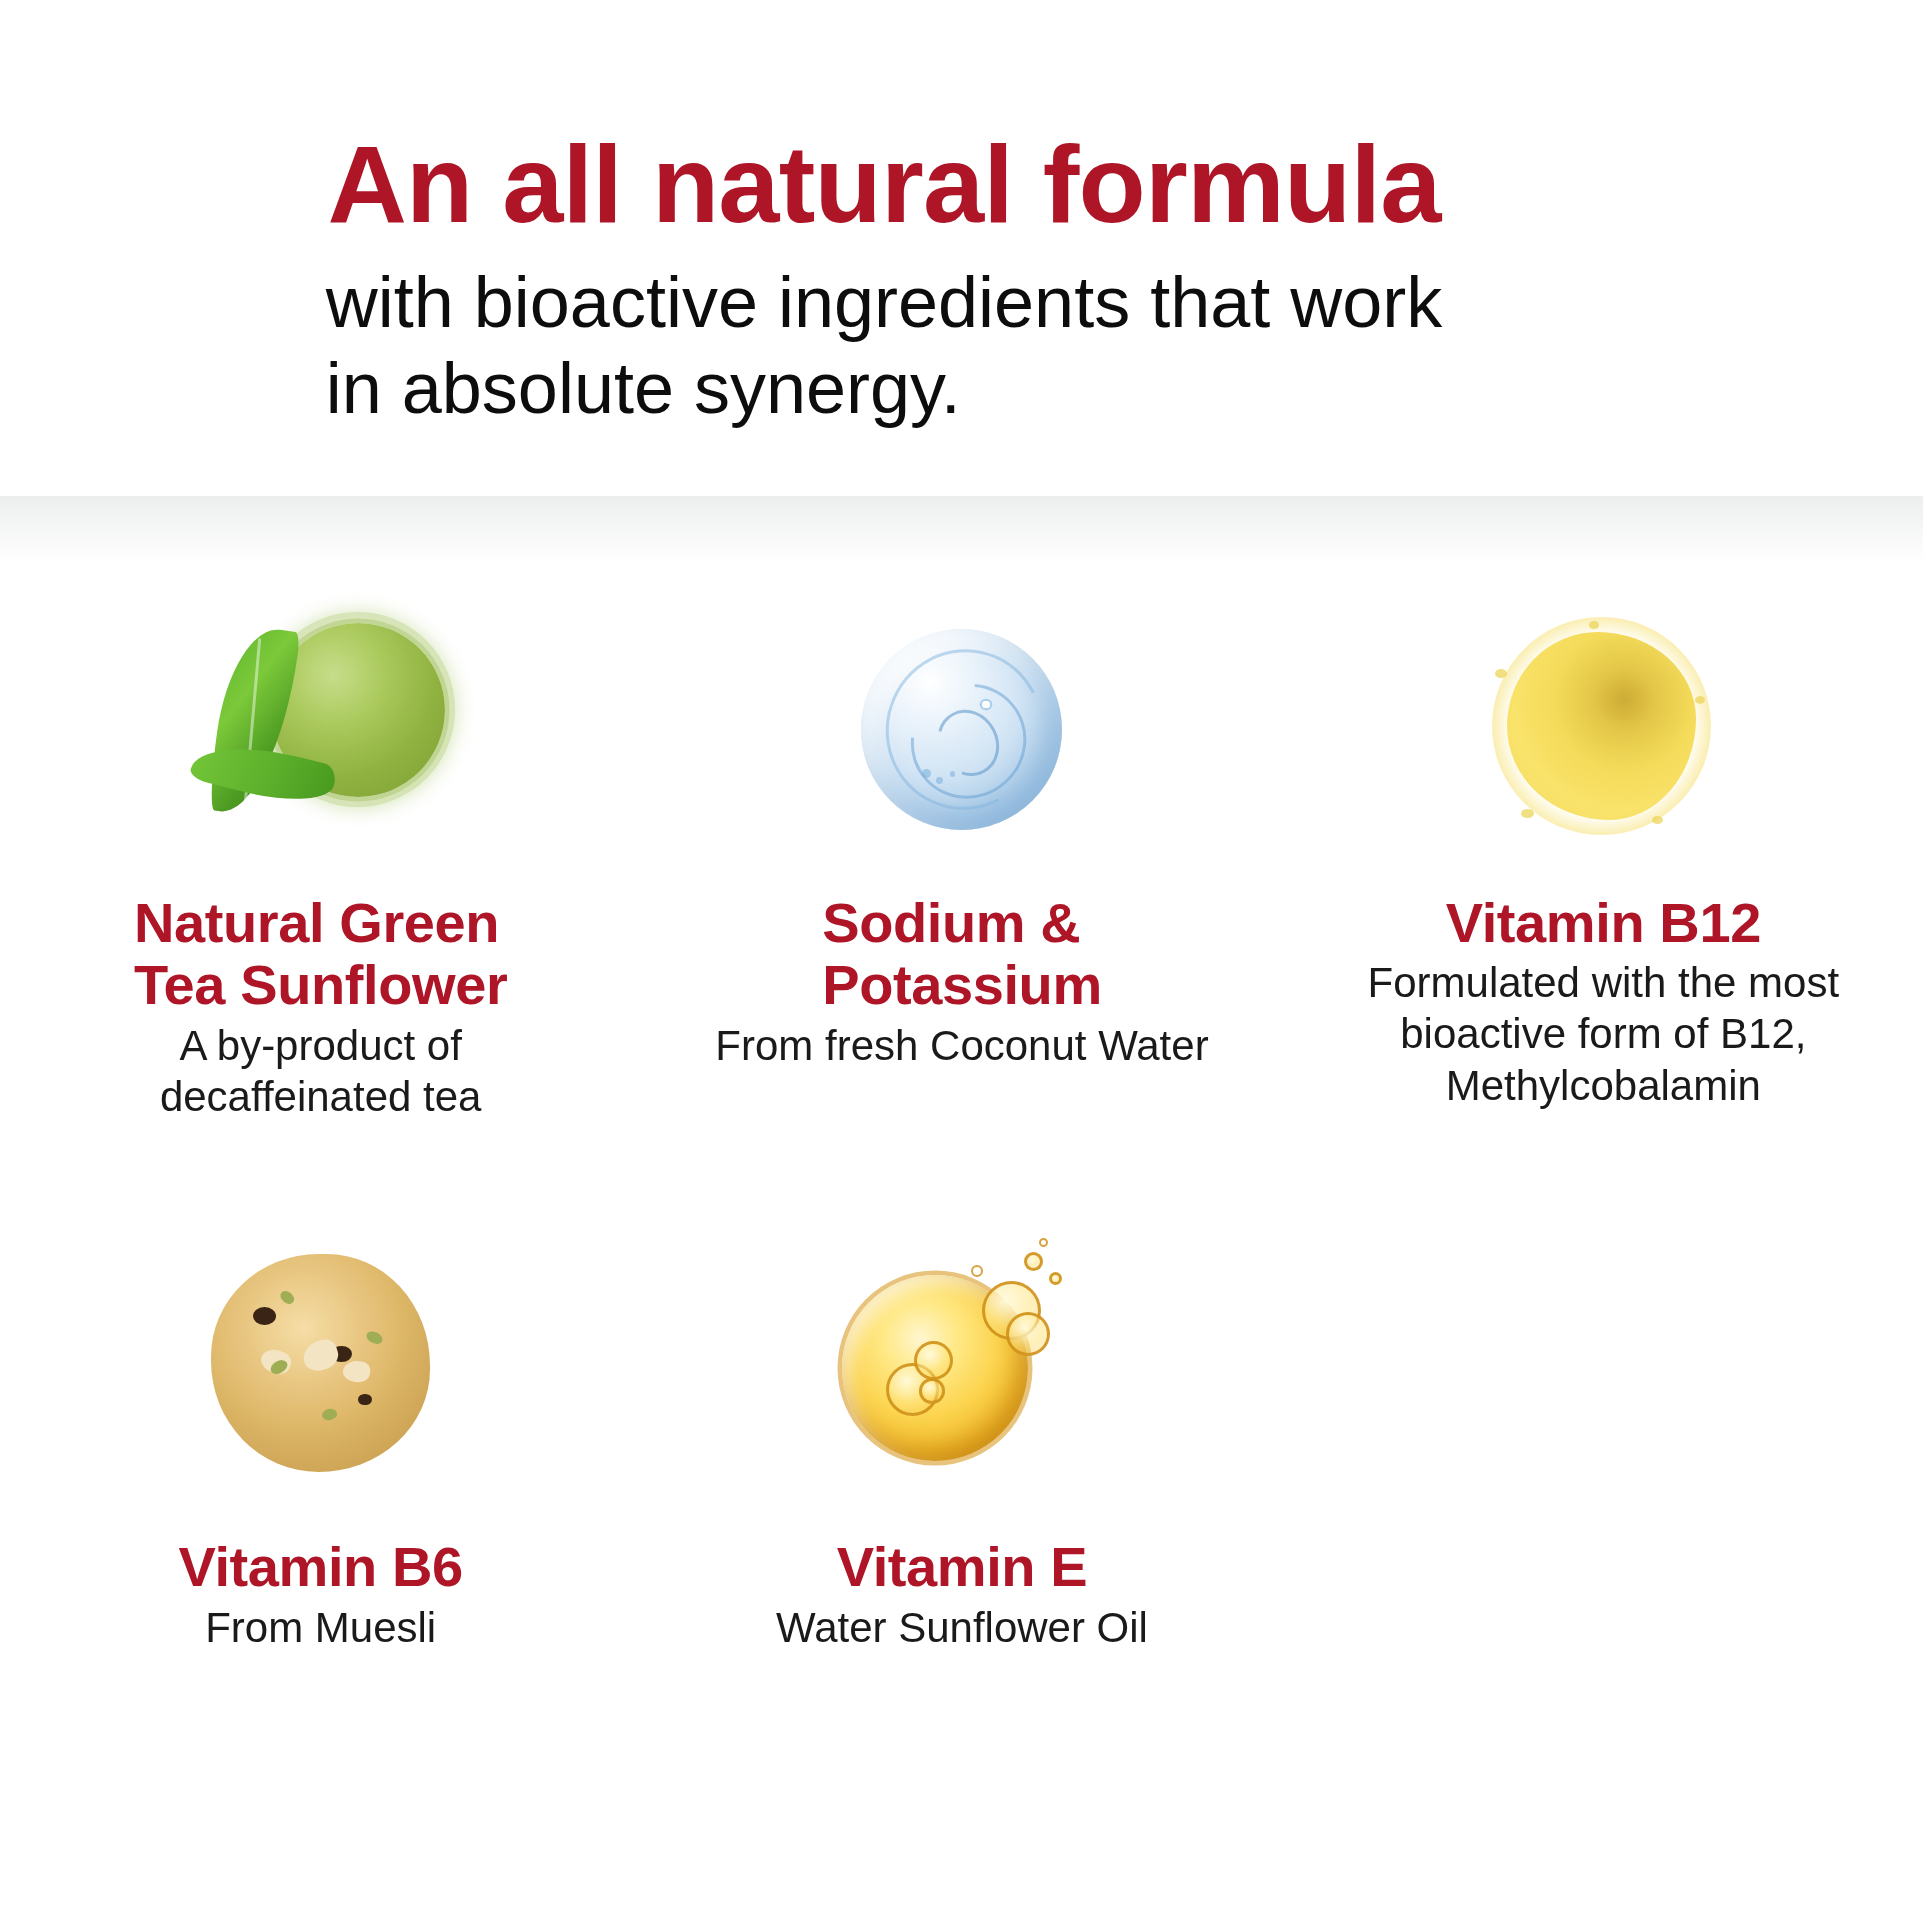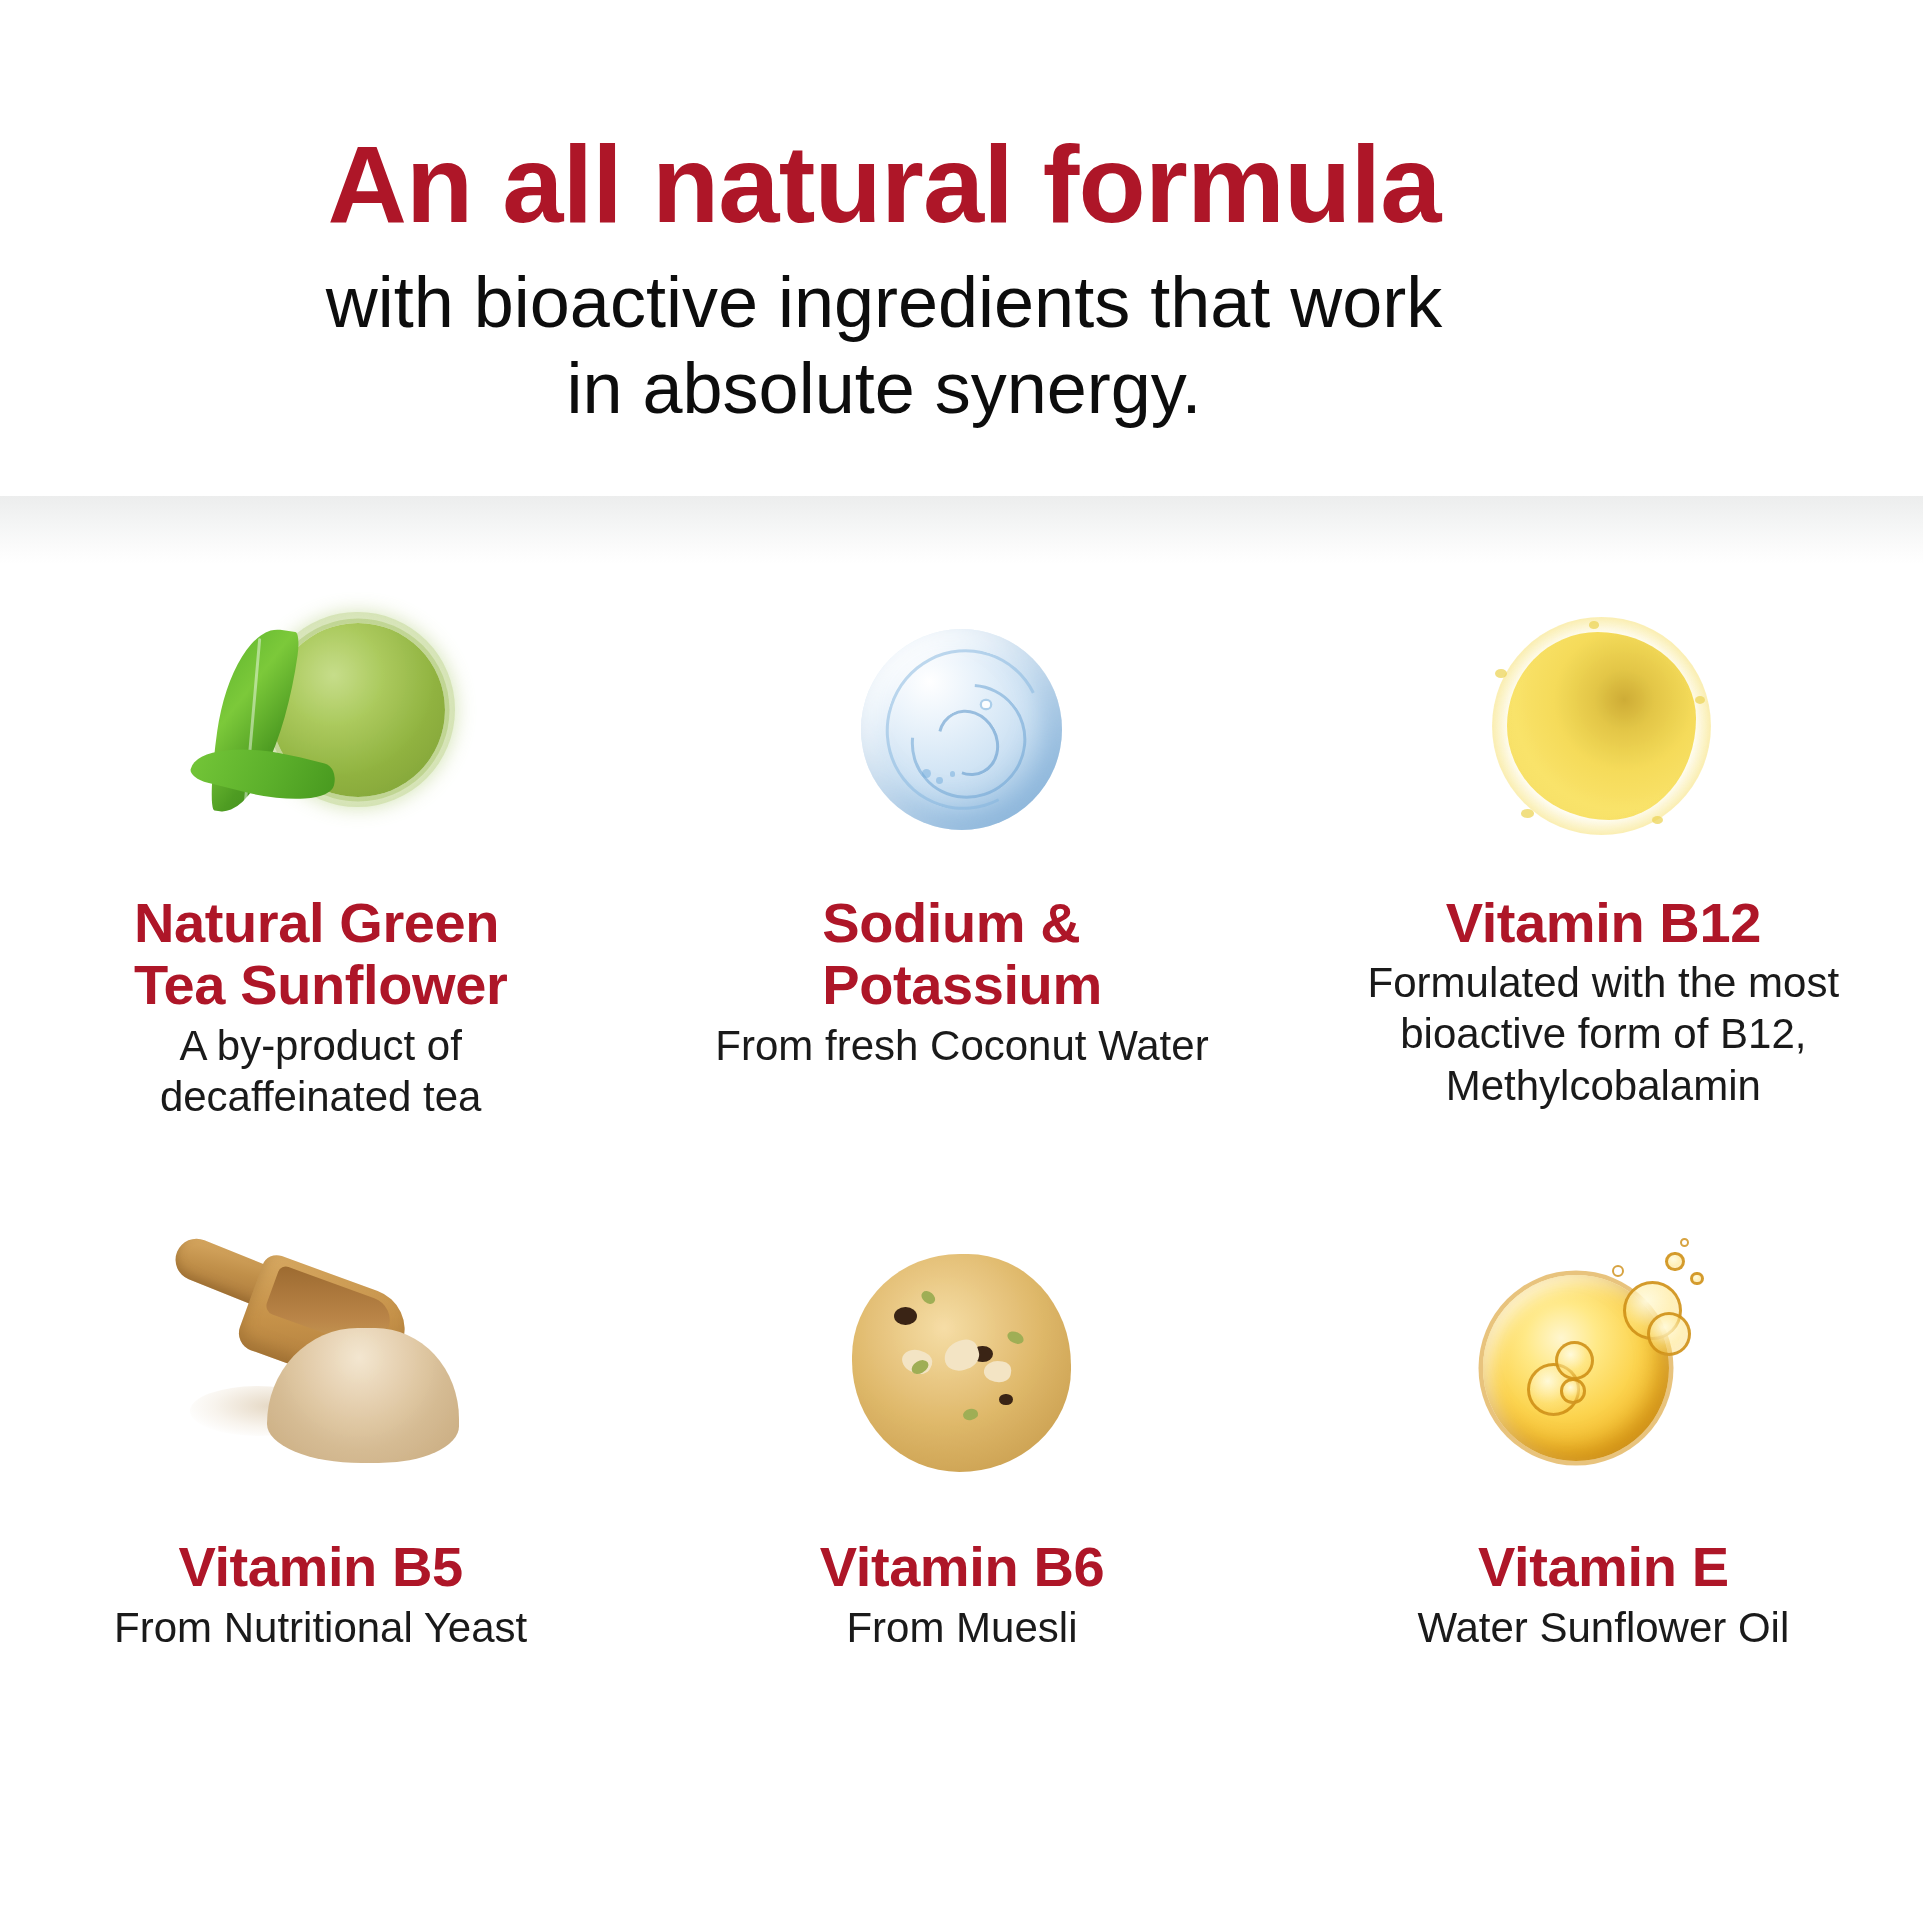--- a/index.html
+++ b/index.html
@@ -18,21 +18,21 @@
     display:flex; flex-direction:column; align-items:center;
     padding-top:126px;
   }
   .headline {
     font-size:110px; font-weight:700; letter-spacing:-0.8px;
     color:#AE1628; line-height:1.06; text-align:center;
     white-space:nowrap;
   }
   .subline {
     font-size:72px; font-weight:400; color:#0d0d0d;
-    line-height:1.2; text-align:center; margin-top:16.5px;
+    line-height:1.2; margin-top:16.5px;
     max-width:1353px;
   }
   .subline .l2 { display:block; }
 
   .band {
     position:absolute; top:496px; left:0; width:1924px; height:68px;
     background:linear-gradient(to bottom,#eceded 0%,#f4f5f5 40%,#fbfbfb 75%,#ffffff 100%);
   }
 
   
@@ -274,36 +274,20 @@
       <div class="cell-title">
         <span>Vitamin B12</span>
       </div>
       <div class="cell-sub">
         <span>Formulated with the most</span><br>
         <span>bioactive form of B12,</span><br>
         <span>Methylcobalamin</span>
       </div>
     </div>
 
-    <div class="cell row2">
-      <div class="art-wrap">
-        <div class="art scoop">
-          <div class="dust"></div>
-          <div class="handle"></div>
-          <div class="bowl"></div>
-          <div class="pile"></div>
-        </div>
-      </div>
-      <div class="cell-title">
-        <span>Vitamin B5</span>
-      </div>
-      <div class="cell-sub">
-        <span>From Nutritional Yeast</span>
-      </div>
-    </div>
 
     <div class="cell row2">
       <div class="art-wrap">
         <div class="art muesli">
           <div class="blob"></div>
           <div class="dark" style="left:42px; top:53px;  width:22.5px; height:18px;"></div>
           <div class="dark" style="left:120px;top:92px; width:21px; height:16.5px;"></div>
           <div class="dark" style="left:147px;top:140px; width:13.5px; height:11.3px;"></div>
           <div class="nut" style="left:92px;top:87px; width:35px; height:28.6px; transform:rotate(-18deg);"></div>
           <div class="nut" style="left:50px; top:96px; width:30px; height:22.5px; transform:rotate(24deg);"></div>

